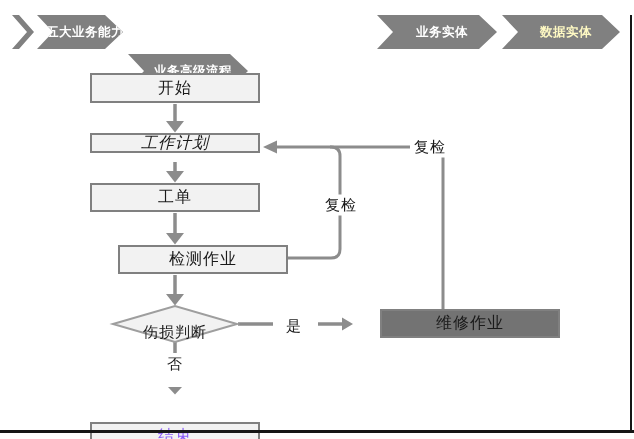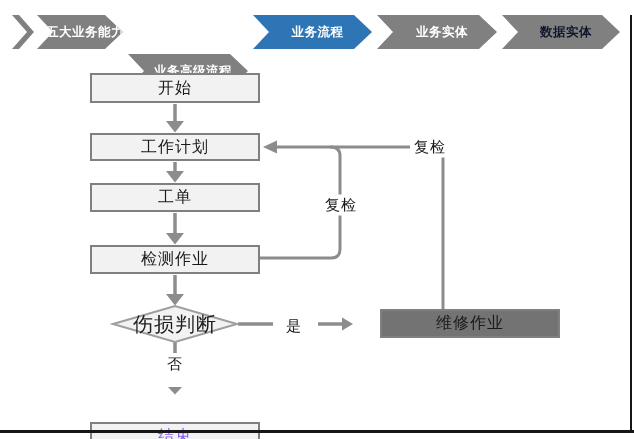--- a/index.html
+++ b/index.html
@@ -30,61 +30,58 @@
   .c5{left:502px;width:118px;}
 
   
   .connectors{position:absolute;left:0;top:0;width:634px;height:439px;}
   .node{
     position:absolute;background:#f2f2f2;border:2px solid #b91c1c;box-sizing:border-box;
     display:flex;align-items:center;justify-content:center;
     font-size:16px;color:#1a1a1a;letter-spacing:1px;
   }
   .n-start{left:90px;top:73px;width:170px;height:30px;}
-  .n-plan{left:90px;top:133px;width:170px;height:28px;}
+  .n-plan{left:90px;top:133px;width:170px;height:20px;font-style:italic;}
   .n-order{left:90px;top:183px;width:170px;height:29px;}
   .n-inspect{left:90px;top:245px;width:170px;height:29px;}
   .n-repair{left:352px;top:309px;width:180px;height:29px;}
   .n-end{left:90px;top:394px;width:170px;height:28px;}
 
   .edge-label{
     position:absolute;transform:translate(-50%,-50%);
     font-size:15px;color:#1a1a1a;letter-spacing:1px;white-space:nowrap;font-family:Liberation Serif, serif;
   }
   .lbl-bg{background:#ffffff;padding:1px 4px;}
   .lbl-recheck-inner{left:341px;top:205px;}
   .lbl-recheck-outer{left:430px;top:147px;}
   .lbl-yes{left:294px;top:326px;}
   .lbl-no{left:175px;top:364px;}
-  .lbl-diamond{left:175px;top:324px;font-size:20px;}
+  .lbl-diamond{left:175px;top:332px;font-size:15px;}
 
   
   .frame-bottom{position:absolute;left:0;top:430px;width:634px;height:2.5px;background:#161616;}
   .frame-right{position:absolute;left:629.5px;top:15px;width:2px;height:417px;background:#161616;}
 </style>
 </head>
 <body>
 
 <div class="stage">
 
   <nav class="banner">
     <div class="chev-band"></div>
     <div class="chev c1" style="background: rgb(128, 128, 128); color: rgb(255, 255, 255);">
         <span>五大业务能力</span>
       </div>
     <div class="chev c2" style="background: rgb(128, 128, 128); color: rgb(255, 255, 255); margin-top: 39px;">
         <span>业务高级流程</span>
       </div>
-    <div class="chev c3" style="background: rgb(46, 117, 182); color: rgb(255, 255, 255);">
-        <span>业务流程</span>
-      </div>
     <div class="chev c4" style="background: rgb(128, 128, 128); color: rgb(255, 255, 255);">
         <span>业务实体</span>
       </div>
-    <div class="chev c5" style="background: rgb(128, 128, 128); color: #0f172a;">
+    <div class="chev c5" style="background: rgb(128, 128, 128); color: #fef9c3;">
         <span>数据实体</span>
       </div>
   </nav>
 
   <svg class="connectors" viewBox="0 0 634 439" xmlns="http://www.w3.org/2000/svg">
     <g stroke="#8c8c8c" fill="none">
 
       <line x1="175" y1="104" x2="175" y2="122" stroke-width="3.5"></line>
       <line x1="175" y1="162" x2="175" y2="172" stroke-width="3.5"></line>
       <line x1="175" y1="213" x2="175" y2="234" stroke-width="3.5"></line>
@@ -107,21 +104,21 @@
       <polygon points="168,387 182,387 175,394.5"></polygon>
       <polygon points="342,317.5 342,330.5 353,324"></polygon>
       <polygon points="277,140.5 277,153.5 263,147"></polygon>
     </g>
     <polygon points="113,324 175,306 237,324 175,342" fill="#f2f2f2" stroke="#9e9e9e" stroke-width="2"></polygon>
   </svg>
 
   <div class="node n-start" style="background: rgb(242, 242, 242); border-color: rgb(128, 128, 128); color: rgb(26, 26, 26);">开始</div>
   <div class="node n-plan" style="background: rgb(242, 242, 242); border-color: rgb(128, 128, 128); color: rgb(26, 26, 26);">工作计划</div>
   <div class="node n-order" style="background: rgb(242, 242, 242); border-color: rgb(128, 128, 128); color: rgb(26, 26, 26);">工单</div>
-  <div class="node n-inspect" style="background: rgb(242, 242, 242); border-color: rgb(128, 128, 128); color: rgb(26, 26, 26);">检测作业</div>
+  <div class="node n-inspect" style="background: rgb(242, 242, 242); border-color: rgb(128, 128, 128); color: rgb(26, 26, 26); margin-left: 28px;">检测作业</div>
   <div class="node n-repair" style="background: #737373; border-color: rgb(128, 128, 128); color: rgb(26, 26, 26); margin-left: 28px;">维修作业</div>
   <div class="node n-end" style="background: rgb(242, 242, 242); border-color: rgb(128, 128, 128); color: #8b5cf6; margin-top: 28px;">结束</div>
 
   <div class="edge-label lbl-diamond">伤损判断</div>
 
   <div class="edge-label lbl-bg lbl-recheck-inner">复检</div>
   <div class="edge-label lbl-bg lbl-recheck-outer">复检</div>
   <div class="edge-label lbl-yes">是</div>
   <div class="edge-label lbl-no">否</div>
 

